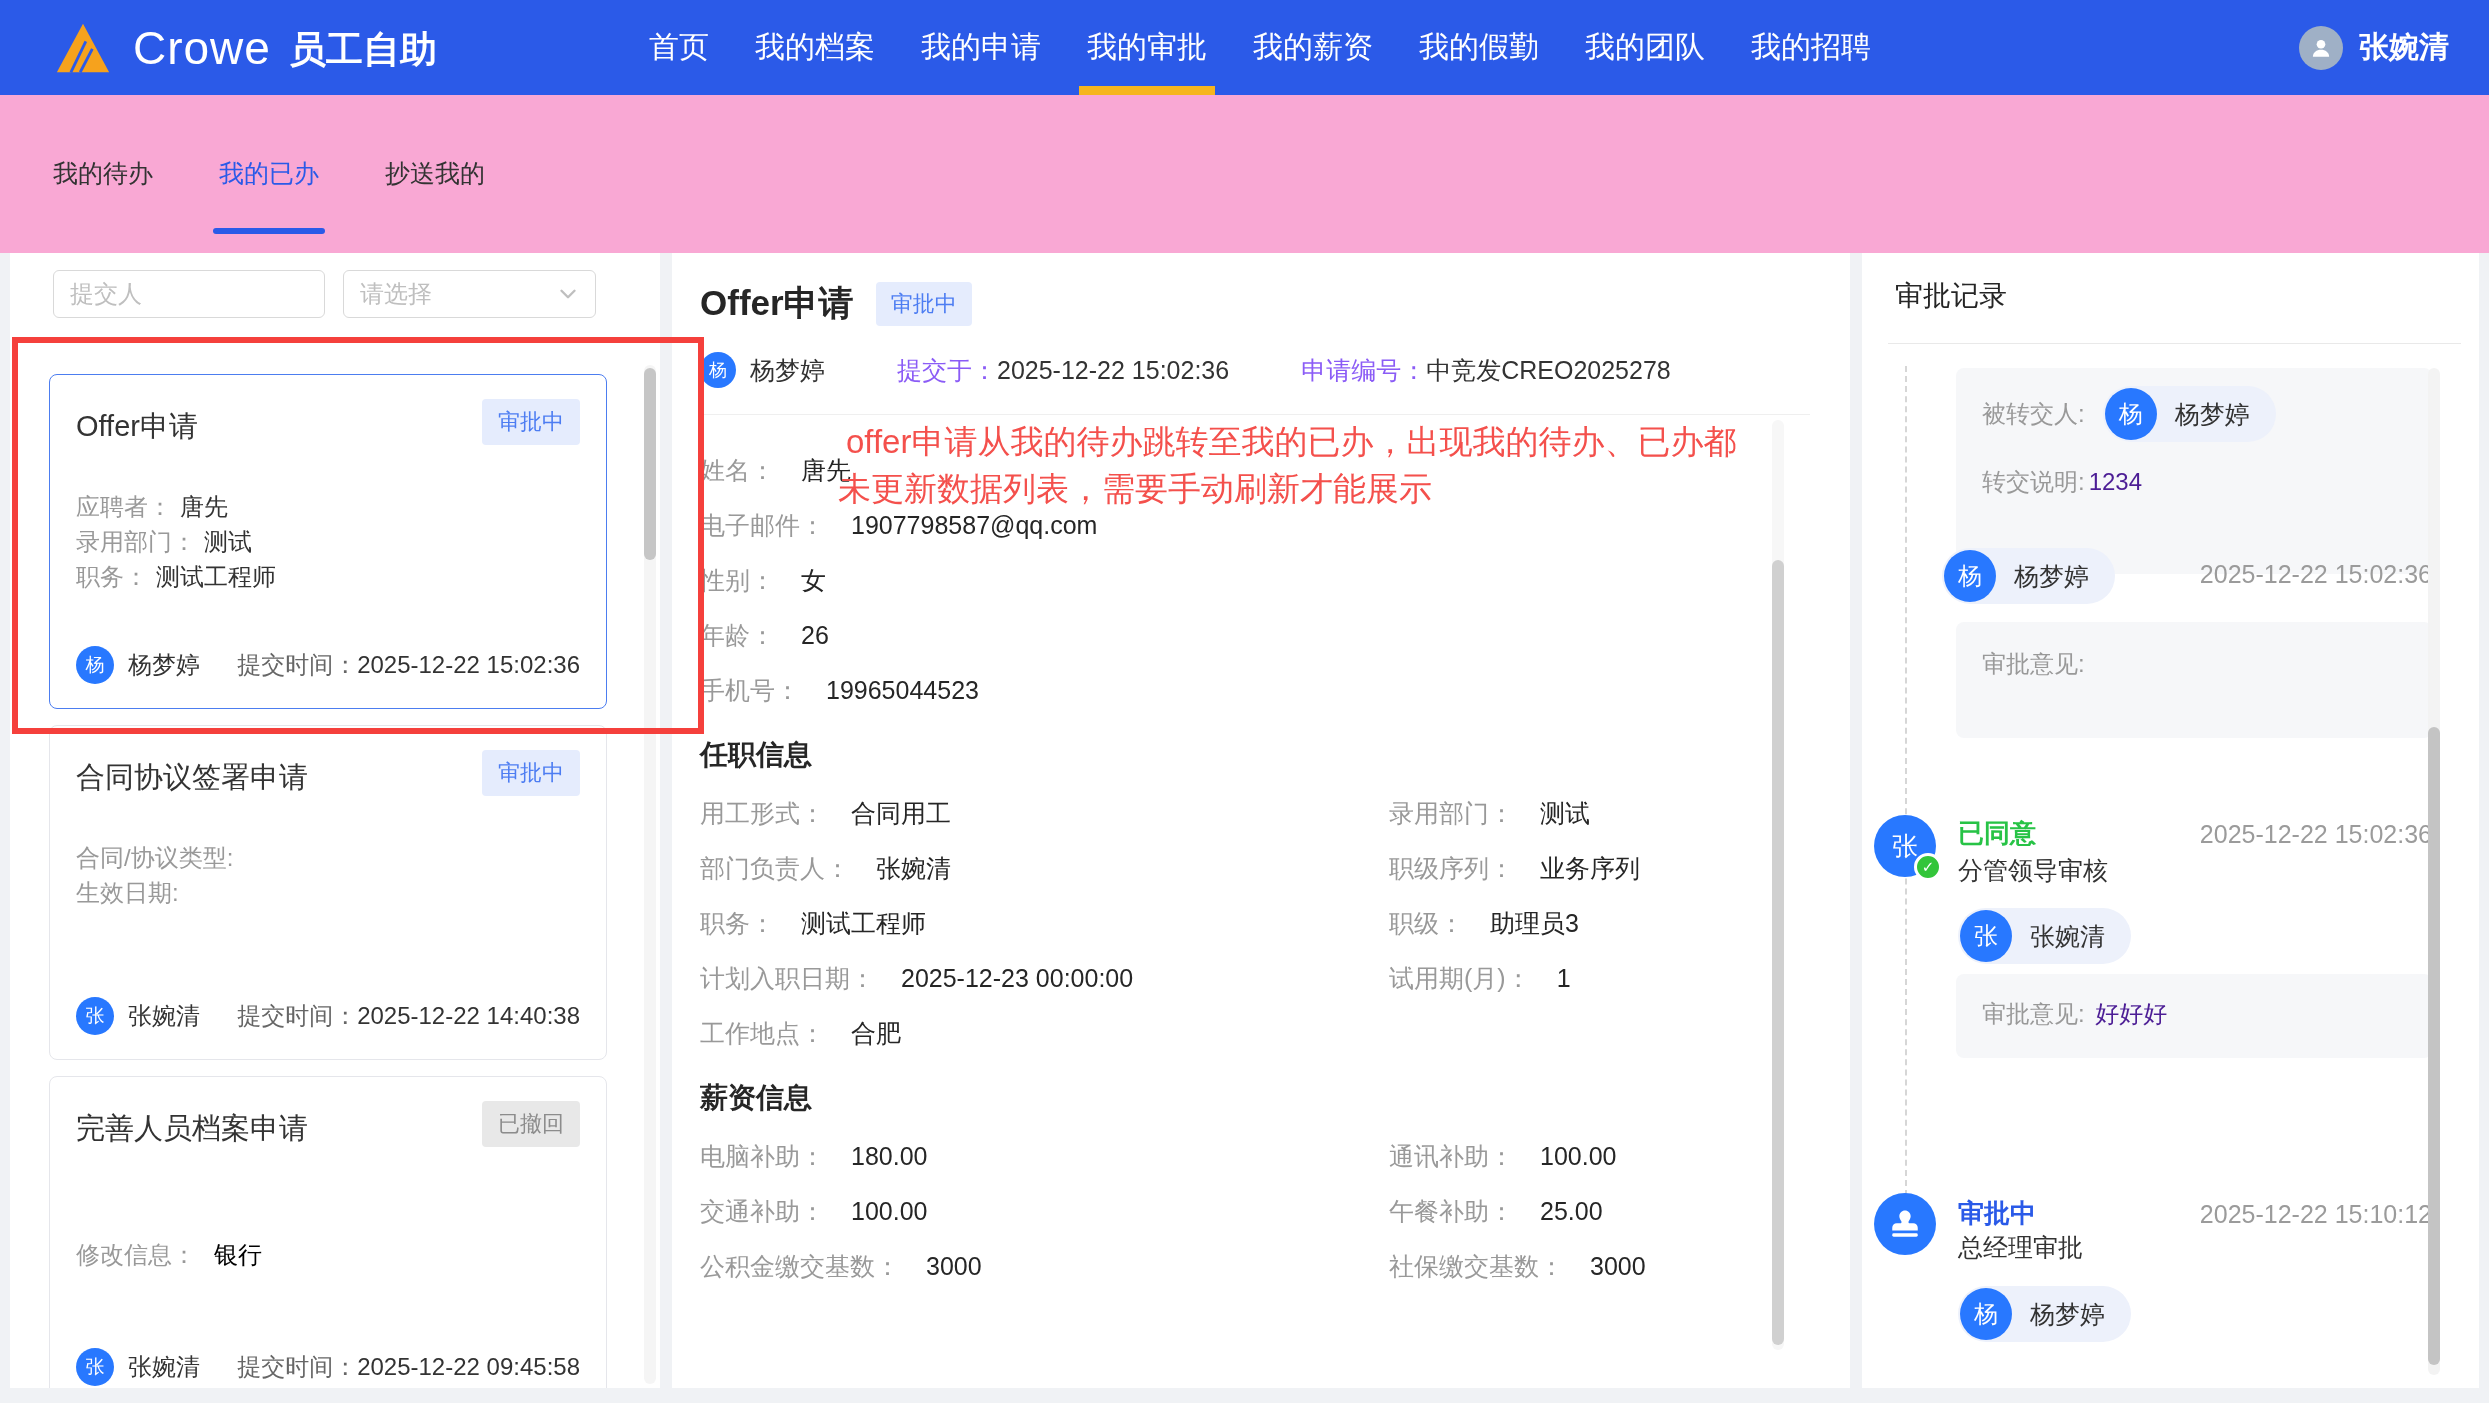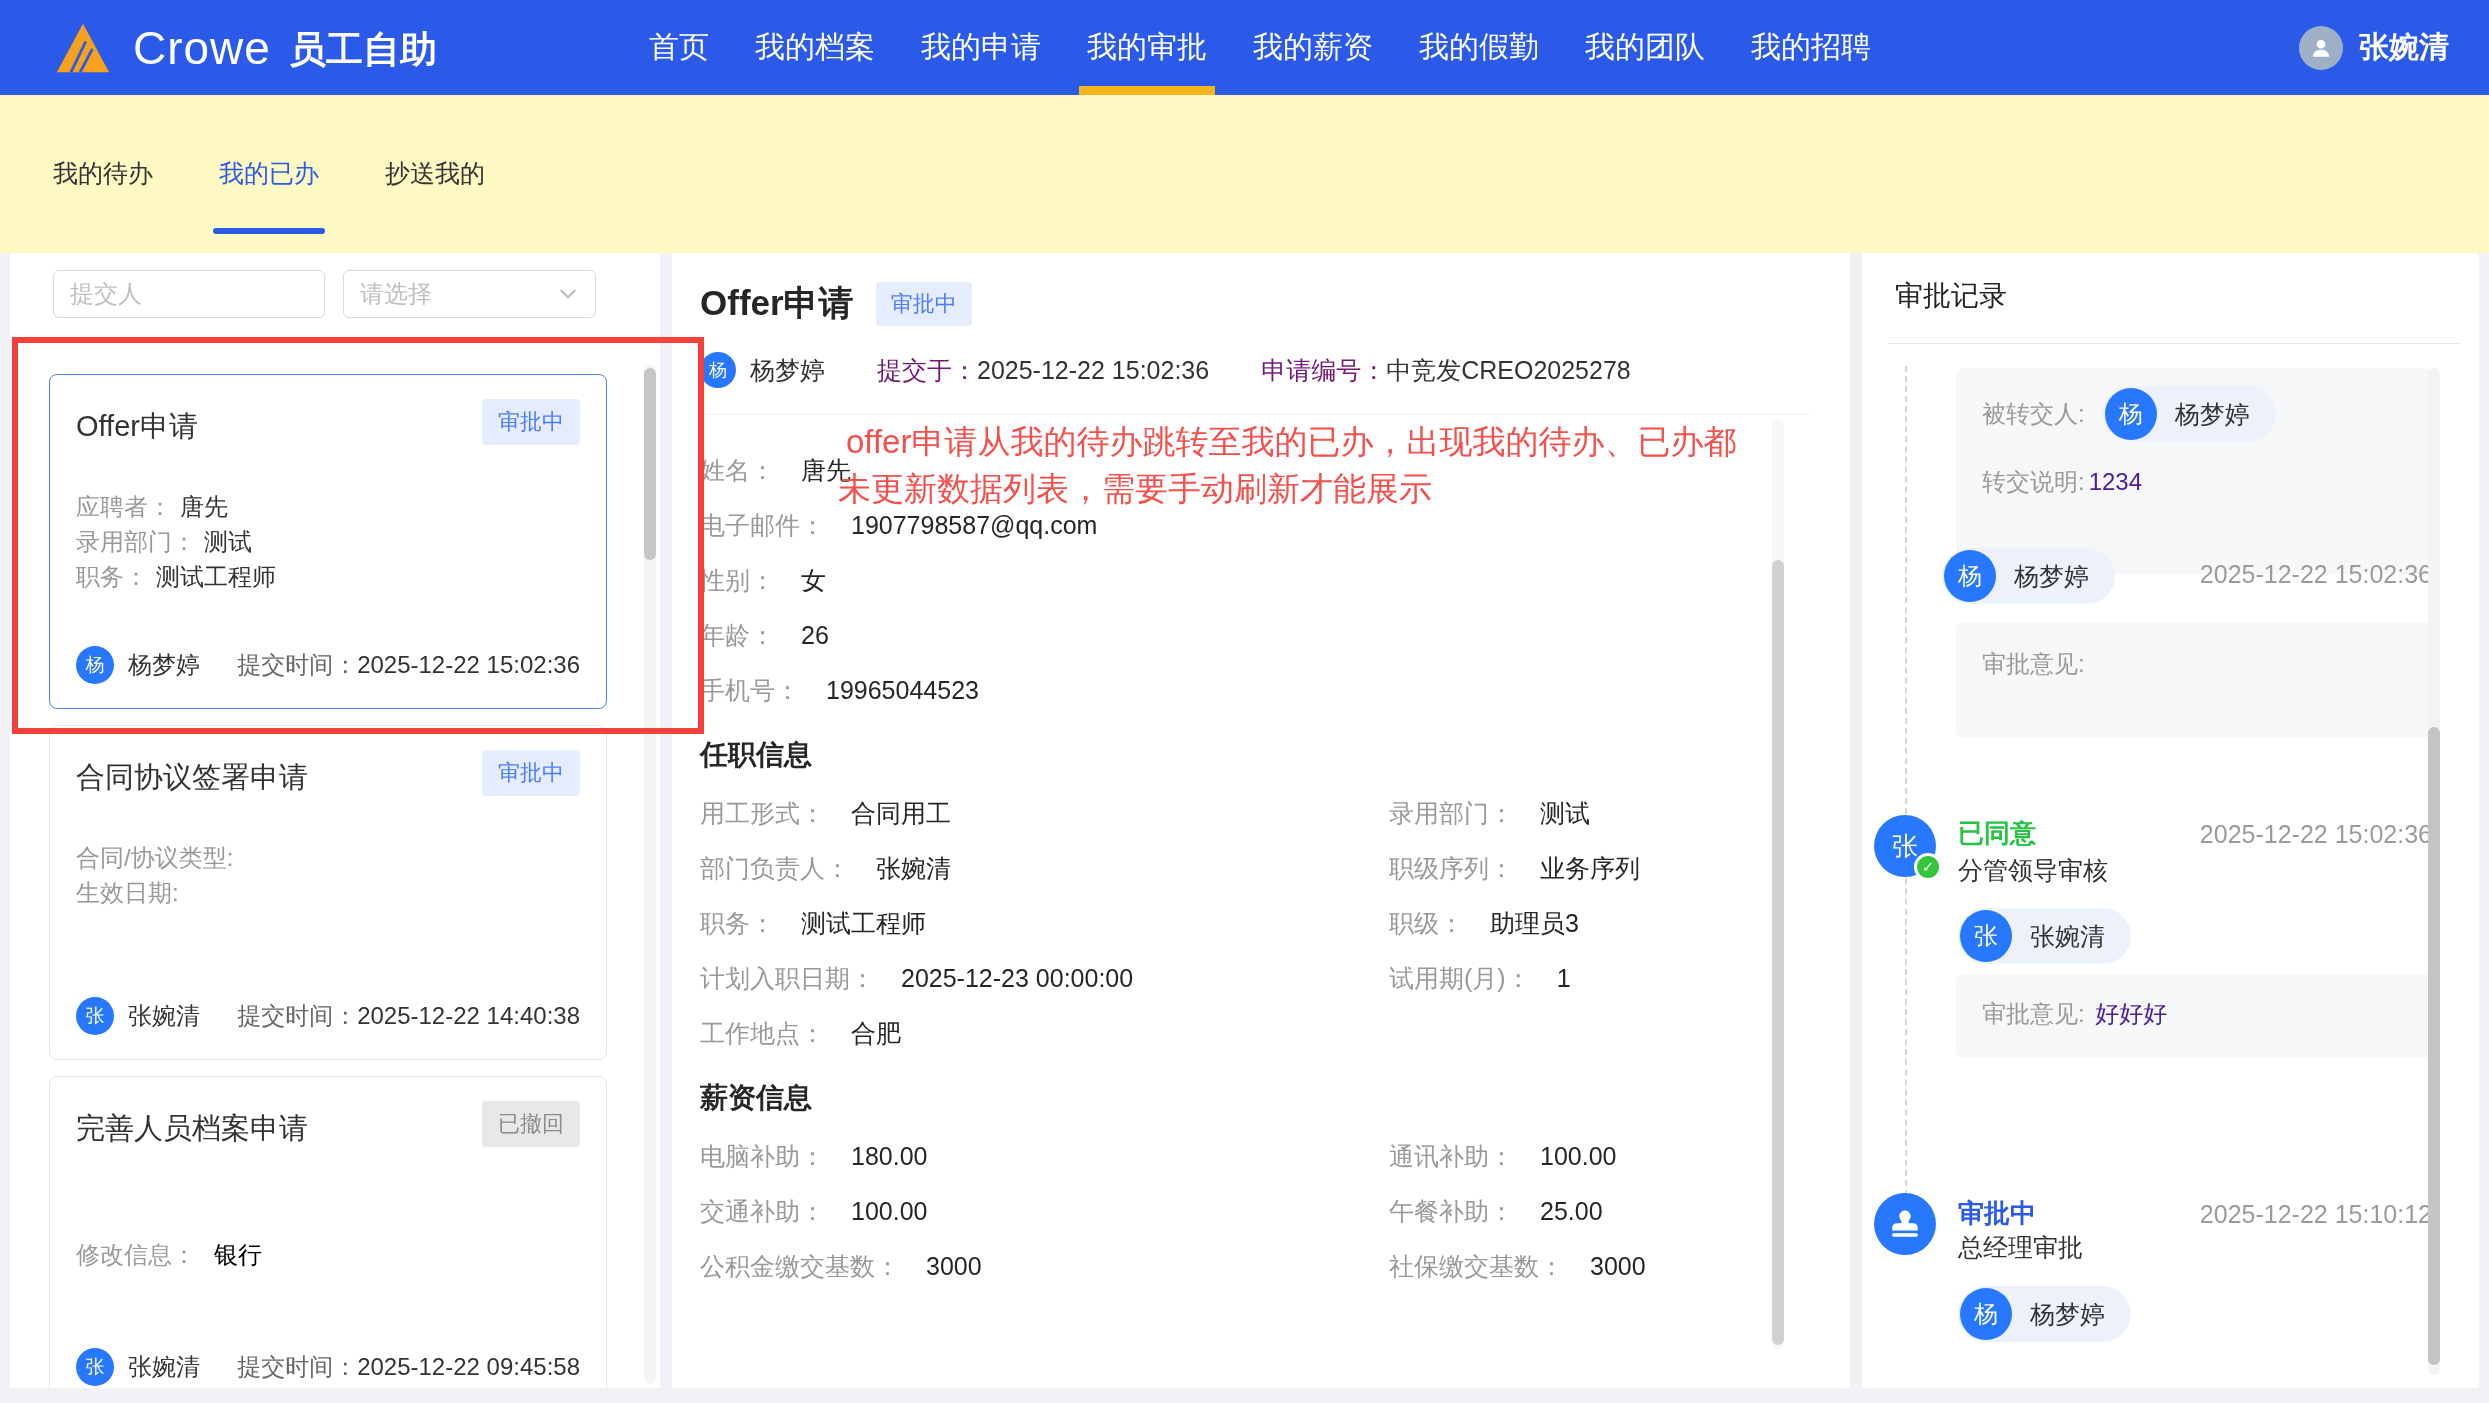--- a/index.html
+++ b/index.html
@@ -13,21 +13,21 @@
   .brand-crowe { color:#fff; font-size:46px; letter-spacing:1px; margin-left:22px; }
   .brand-product { color:#fff; font-size:37px; font-weight:700; margin-left:18px; }
   .topnav-menu { display:flex; gap:46px; margin-left:212px; align-items:center; height:95px; }
   .nav-item { position:relative; height:95px; display:flex; align-items:center; color:#fff; font-size:30px; cursor:pointer; }
   .nav-item .nav-underline { display:none; }
   .nav-item.active .nav-underline { display:block; position:absolute; bottom:0; left:-8px; right:-8px; height:9px; background:#f6b51e; }
   .topnav-user { margin-left:auto; display:flex; align-items:center; gap:16px; color:#fff; font-size:30px; font-weight:700; cursor:pointer; }
   .user-avatar { width:44px; height:44px; border-radius:50%; background:#9fb0c6; display:flex; align-items:center; justify-content:center; }
 
   
-  .tabstrip { position:absolute; top:95px; left:0; right:0; height:158px; background:#fef9c3; }
+  .tabstrip { position:absolute; top:95px; left:0; right:0; height:158px; background:#f9a8d4; }
   .tabs { display:flex; gap:54px; padding:62px 0 0 47px; }
   .tab { position:relative; font-size:25px; color:#333; padding:0 6px 44px 6px; cursor:pointer; }
   .tab.active .tab-label { color:#2a5ae8; }
   .tab .tab-underline { display:none; }
   .tab.active .tab-underline { display:block; position:absolute; left:0; right:0; bottom:0; height:6px; background:#2a5ae8; border-radius:3px; }
 
   
   .panel { position:absolute; top:253px; bottom:15px; background:#fff; }
   .panel-left   { left:10px;   width:650px; overflow:hidden; }
   .panel-center { left:672px;  width:1178px; }
@@ -61,21 +61,21 @@
 
   
   .detail { position:relative; height:100%; padding:27px 40px 0 28px; }
   .detail-head { display:flex; align-items:center; }
   .detail-title { font-size:35px; font-weight:600; color:#262626; }
   .detail-head .badge { margin-left:22px; padding:7px 15px; }
   .detail-sub { display:flex; align-items:center; margin-top:25px; font-size:25px; color:#333; }
   .detail-sub .avatar { width:36px; height:36px; font-size:18px; }
   .detail-sub .name { margin-left:14px; }
   .detail-sub .grp { margin-left:52px; }
-  .detail-sub .lbl { color:#701a75; }
+  .detail-sub .lbl { color:#8b5cf6;margin-left:20px; }
   .detail-sub .val { color:#333; }
   .detail-divider { height:1px; background:#efefef; margin-top:26px; }
   .detail-body { margin-top:28px; }
   .drow { display:grid; grid-template-columns:689px 1fr; min-height:55px; align-items:center; font-size:25px; }
   .drow.single { grid-template-columns:1fr; }
   .dl { color:#999; }
   .dv { color:#262626; margin-left:26px; }
   .dsection { font-size:28px; font-weight:700; color:#262626; margin:18px 0 12px; }
   .cscroll-track { position:absolute; left:1100px; top:167px; width:12px; height:930px; background:#f7f7f7; border-radius:6px; }
   .cscroll-thumb { position:absolute; left:1100px; top:307px; width:12px; height:785px; background:#d0d0d0; border-radius:6px; }

